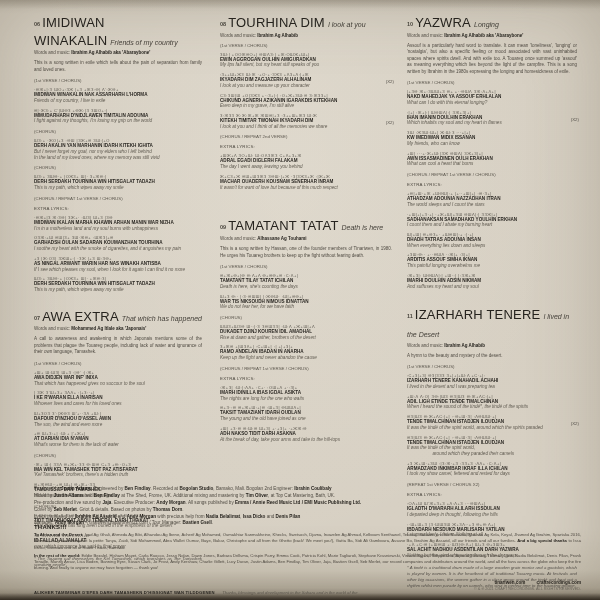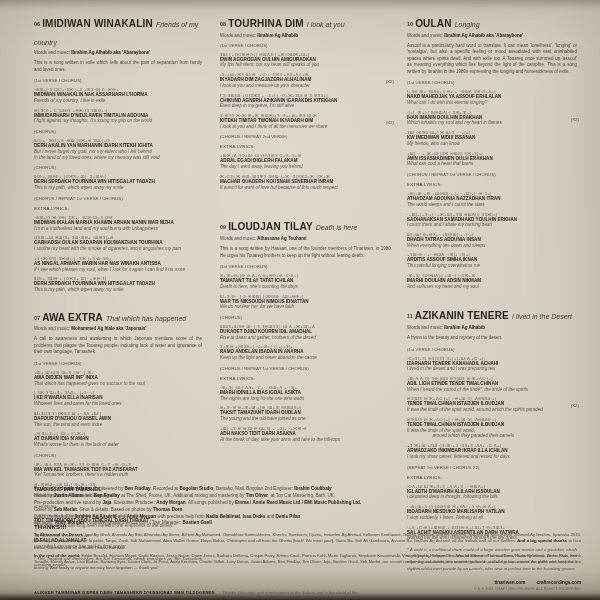--- a/index.html
+++ b/index.html
@@ -15,21 +15,21 @@
   .bottom-shade{position:absolute;left:0;right:0;bottom:0;height:7px;
     background:linear-gradient(180deg,rgba(58,49,38,0) 0%,rgba(45,38,29,0.92) 100%);}
 
   .col{position:absolute;top:13px;}
   .col1{left:34px;width:168px}
   .col2{left:220px;width:172px}
   .col3{left:407px;width:170px}
 
   .song-head{line-height:1.1}
   .num{font-size:5.5px;font-weight:700;color:#4a463e;margin-right:2px;vertical-align:1px}
-  .title{font-size:10px;font-weight:700;color:#26231e;letter-spacing:.2px}
+  .title{font-size:13px;font-weight:400;color:#26231e;letter-spacing:.2px}
   .subtitle{font-size:7px;font-style:italic;color:#45413a;margin-left:3px}
   .credit{font-size:4.5px;color:#4f4a42;margin-top:2px}
   .credit b{color:#26231e}
   .intro{font-size:4.5px;line-height:1.45;color:#4f4a42;margin-top:5px;text-align:justify}
   .marker{font-size:4.4px;color:#5c574e;margin:5px 0 4px}
   .extra-label{font-size:4.4px;color:#4f4a42;margin:5px 0 4px;letter-spacing:.2px}
   .couplet{position:relative;margin:0 0 4px}
   .tif{font-size:4px;letter-spacing:.5px;color:#5a564e;line-height:1.25;white-space:nowrap;overflow:hidden}
   .caps{font-size:4.6px;font-weight:700;color:#2b2823;line-height:1.25}
   .trans{font-size:4.6px;font-style:italic;color:#5f5a50;line-height:1.25}
@@ -197,21 +197,21 @@
             <div class="caps">ADRAL EGADI DIGLERH FALAKAM</div>
             <div class="trans">The day I went away, leaving you behind</div>
           </div>
           <div class="couplet">
             <div class="tif">Ж+СЗ+Ж ΘШ+ШЗЖЗ ЗΘШ·|+Ж ·З|ЗЖЗ+Ж :|Ж+Ж</div>
             <div class="caps">MACHAR OUADERH KOUSNAM SENERHAR INRAM</div>
             <div class="trans">It wasn't for want of love but because of this much respect</div>
           </div>
         </div>
         <div class="song" style="margin-top: 26px;">
-          <div class="song-head"><span class="num">09</span><span class="title">ILOUDJAN TILAY</span><span class="subtitle">Death is here</span></div>
+          <div class="song-head"><span class="num">09</span><span class="title">TAMATANT TATAT</span><span class="subtitle">Death is here</span></div>
           <div class="credit"><span>Words and music: </span><b>Alhassane Ag Touhami</b></div>
           <div class="intro">This is a song written by Hassan, one of the founder members of Tinariwen, in 1980. He urges his Touareg brothers to keep up the fight without fearing death.</div>
           <div class="marker">(1st VERSE / CHORUS)</div>
           <div class="couplet">
             <div class="tif">Θ+Ж+Θ+|Θ Θ:Λ+Λ Θ+ΘΘ+Θ :С:Λ+|</div>
             <div class="caps">TAMATANT TILAY TATAT ICHILAN</div>
             <div class="trans">Death is here, she's counting the days</div>
           </div>
           <div class="couplet">
             <div class="tif">Ш+З Θ:· |:З·ΘШШ| |:ЖΘШ· :Ш|+ΘΘ+|</div>
@@ -243,21 +243,21 @@
           </div>
           <div class="couplet">
             <div class="tif">+Ш| +З·Θ Θ:Ш:Θ Ш+З| +·+З|+ ·+ЖЖ:Θ</div>
             <div class="caps">ADH NAKSO TIDIT DARH ASAKNA</div>
             <div class="trans">At the break of day, take your arms and take to the hill-tops</div>
           </div>
         </div>
       </div>
       <div class="col col3">
         <div class="song">
-          <div class="song-head"><span class="num">10</span><span class="title">OULAN</span><span class="subtitle">Longing</span></div>
+          <div class="song-head"><span class="num">10</span><span class="title">YAZWRA</span><span class="subtitle">Longing</span></div>
           <div class="credit"><span>Words and music: </span><b>Ibrahim Ag Alhabib aka 'Abaraybone'</b></div>
           <div class="intro">Assouf is a particularly hard word to translate. It can mean 'loneliness', 'longing' or 'nostalgia', but also a specific feeling or mood associated with vast uninhabited spaces where spirits dwell. And with exile too. A Touareg once summed up 'assouf' as meaning everything which lies beyond the light of the campfire. This is a song written by Ibrahim in the 1980s expressing the longing and homesickness of exile.</div>
           <div class="marker">(1st VERSE / CHORUS)</div>
           <div class="couplet">
             <div class="tif">|+ЗΘ Ж+:ЗШШ+З Θ+ +··ΘШΛ ЗЖ:Λ+Λ+|</div>
             <div class="caps">NAKD MAHEDJAK YA ASSOUF ERHLALAN</div>
             <div class="trans">What can I do with this eternal longing?</div>
           </div>
           <div class="couplet">
             <div class="tif">:|+| :Ж+|:| ШΘШΛ|:| ЗЖ+З|+|</div>
@@ -297,21 +297,21 @@
             <div class="caps">ARDITIS ASSOUF SIMHA IKNAN</div>
             <div class="trans">This painful longing overwhelms me</div>
           </div>
           <div class="couplet">
             <div class="tif">:Ж+З|: ШΘШΛ|:| +Ш·:| |:ЗЖ+Ж</div>
             <div class="caps">IMARHI DOULHIN ADSIN NIKMAM</div>
             <div class="trans">And suffuses my heart and my soul</div>
           </div>
         </div>
         <div class="song" style="margin-top: 16px;">
-          <div class="song-head"><span class="num">11</span><span class="title">AZIKANIN TENERE</span><span class="subtitle">I lived in the Desert</span></div>
+          <div class="song-head"><span class="num">11</span><span class="title">IZARHARH TENERE</span><span class="subtitle">I lived in the Desert</span></div>
           <div class="credit"><span>Words and music: </span><b>Ibrahim Ag Alhabib</b></div>
           <div class="intro">A hymn to the beauty and mystery of the desert.</div>
           <div class="marker">(1st VERSE / CHORUS)</div>
           <div class="couplet">
             <div class="tif">:С+З|+З| ΘЗ|ЗЗЗ З+|+|+Ш:Λ +С·+|:</div>
             <div class="caps">IZARHARH TENERE KANAHADIL ACHAHI</div>
             <div class="trans">I lived in the desert and I was preparing tea</div>
           </div>
           <div class="couplet">
             <div class="tif">+Ш:Λ Λ:О| ЗΘ:|ШЗ ΘЗ|ШЗ Θ:Ж+ΛС:|+|</div>

